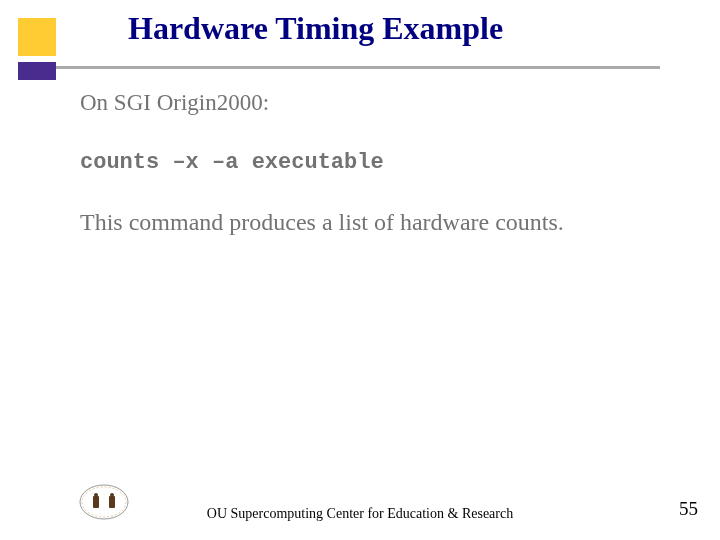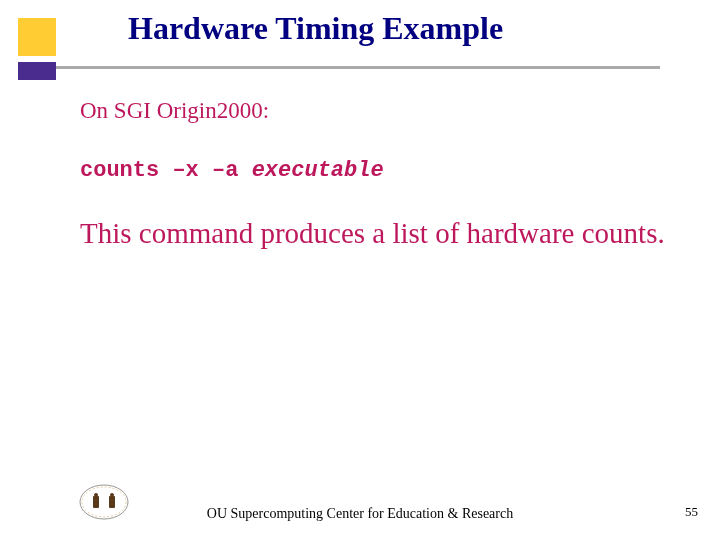--- a/index.html
+++ b/index.html
@@ -51,40 +51,39 @@
     position: absolute;
     top: 4px;
     left: 56px;
     width: 604px;
     height: 3px;
     background: linear-gradient(to bottom, #888 0%, #ccc 50%, #888 100%);
     border-bottom: 1px solid #aaa;
   }
   .content {
     position: absolute;
-    top: 98px;
+    top: 90px;
     left: 80px;
     right: 40px;
-    color: #be185d;
+    color: #737373;
   }
   .line1 {
     font-size: 23px;
     margin-bottom: 34px;
   }
   .code-line {
     font-family: "Courier New", Courier, monospace;
     font-size: 22px;
     font-weight: bold;
     margin-bottom: 34px;
   }
   .code-line .exec {
-    font-style: italic;
   }
   .line3 {
-    font-size: 29px;
+    font-size: 24px;
   }
   .footer {
     position: absolute;
     bottom: 8px;
     left: 0;
     width: 100%;
     height: 50px;
   }
   .logo-left {
     position: absolute;
@@ -101,21 +100,21 @@
   }
   .logo-right {
     position: absolute;
     right: 76px;
     bottom: 6px;
   }
   .page-num {
     position: absolute;
     right: 22px;
     bottom: 12px;
-    font-size: 13px;
+    font-size: 19px;
     color: #000;
   }
 </style>
 </head>
 <body>
 
 <div class="header-region">
   <div class="yellow-block"></div>
   <div class="title">Hardware Timing Example</div>
   <div class="underline-row">

